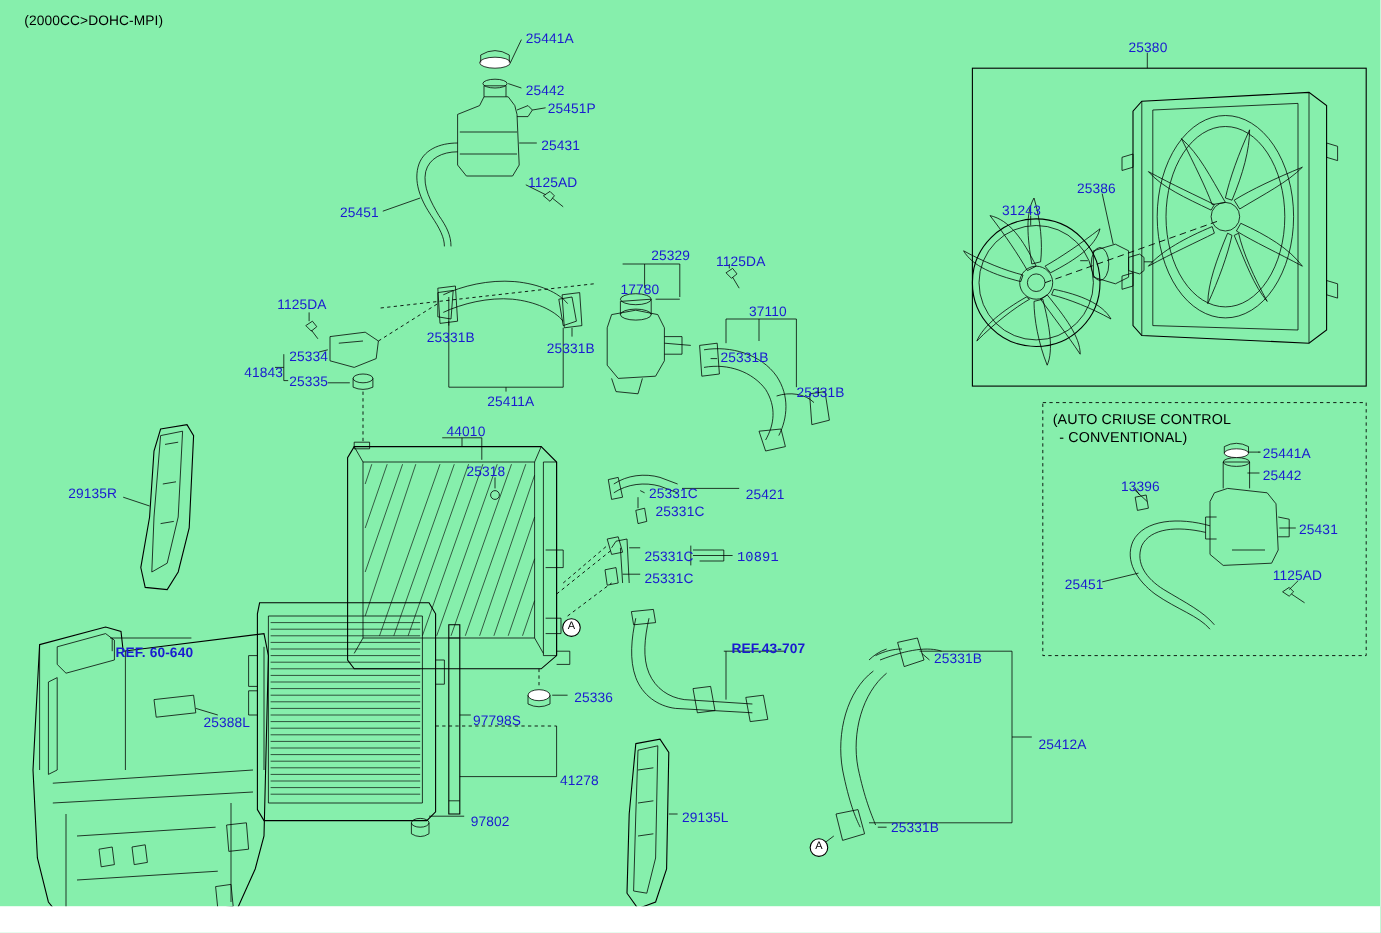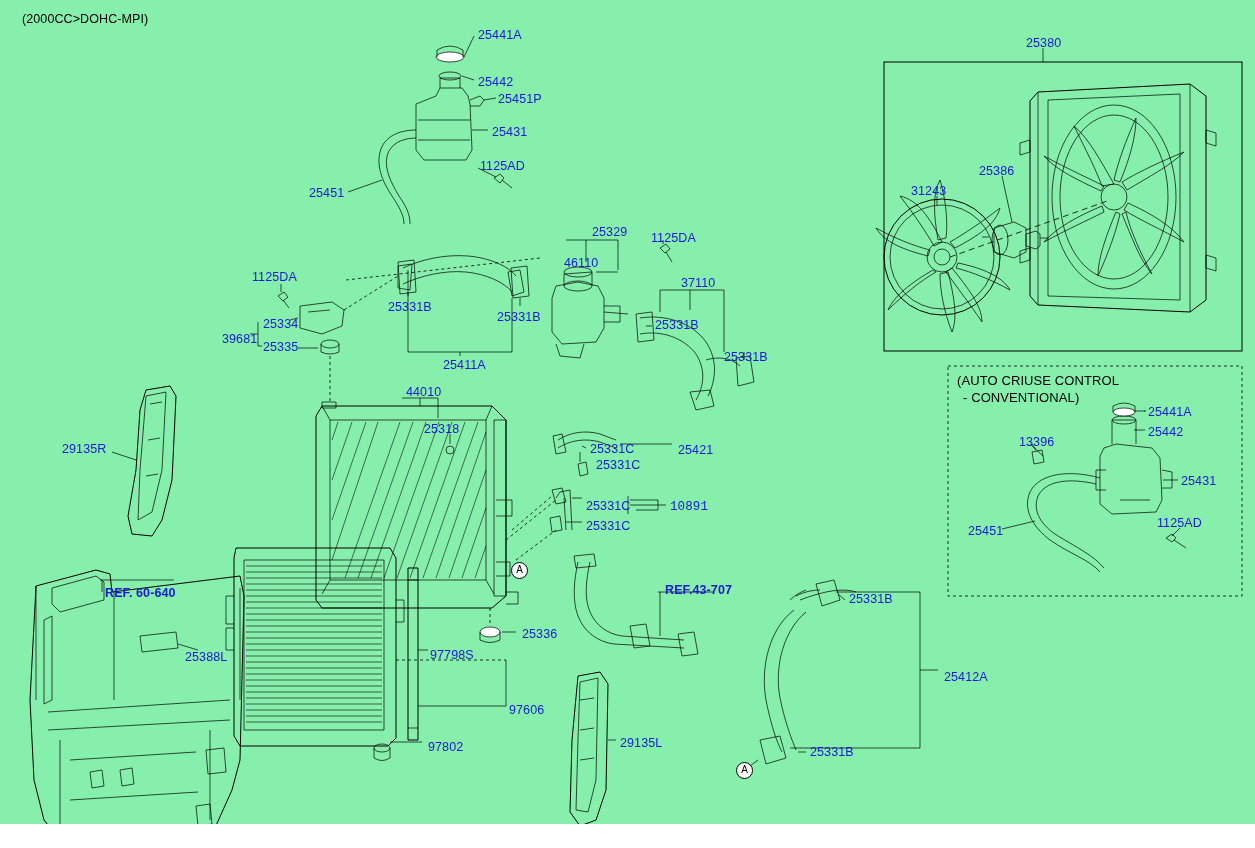--- a/index.html
+++ b/index.html
@@ -428,46 +428,46 @@
   <div class="circ" style="left:736px; top:762px;">A</div>
 
   <div class="lbl" style="left:478px; top:28px;">25441A</div>
   <div class="lbl" style="left:478px; top:75px;">25442</div>
   <div class="lbl" style="left:498px; top:92px;">25451P</div>
   <div class="lbl" style="left:492px; top:125px;">25431</div>
   <div class="lbl" style="left:480px; top:159px;">1125AD</div>
   <div class="lbl" style="left:309px; top:186px;">25451</div>
   <div class="lbl" style="left:592px; top:225px;">25329</div>
   <div class="lbl" style="left:651px; top:231px;">1125DA</div>
-  <div class="lbl" style="left:564px; top:256px;">46110</div>
+  <div class="lbl" style="left:564px; top:256px;">17780</div>
   <div class="lbl" style="left:681px; top:276px;">37110</div>
   <div class="lbl" style="left:252px; top:270px;">1125DA</div>
   <div class="lbl" style="left:388px; top:300px;">25331B</div>
   <div class="lbl" style="left:497px; top:310px;">25331B</div>
   <div class="lbl" style="left:655px; top:318px;">25331B</div>
   <div class="lbl" style="left:724px; top:350px;">25331B</div>
   <div class="lbl" style="left:263px; top:317px;">25334</div>
-  <div class="lbl" style="left:222px; top:332px;">39681</div>
+  <div class="lbl" style="left:222px; top:332px;">41843</div>
   <div class="lbl" style="left:263px; top:340px;">25335</div>
   <div class="lbl" style="left:443px; top:358px;">25411A</div>
   <div class="lbl" style="left:406px; top:385px;">44010</div>
   <div class="lbl" style="left:424px; top:422px;">25318</div>
   <div class="lbl" style="left:62px; top:442px;">29135R</div>
   <div class="lbl" style="left:590px; top:442px;">25331C</div>
   <div class="lbl" style="left:678px; top:443px;">25421</div>
   <div class="lbl" style="left:596px; top:458px;">25331C</div>
   <div class="lbl" style="left:586px; top:499px;">25331C</div>
   <div class="lbl" style="left:670px; top:500px;font-family:Liberation Mono, monospace;">10891</div>
   <div class="lbl" style="left:586px; top:519px;">25331C</div>
   <div class="lbl ref" style="left:105px; top:586px;">REF. 60-640</div>
   <div class="lbl ref" style="left:665px; top:583px;">REF.43-707</div>
   <div class="lbl" style="left:185px; top:650px;">25388L</div>
   <div class="lbl" style="left:522px; top:627px;">25336</div>
   <div class="lbl" style="left:430px; top:648px;">97798S</div>
-  <div class="lbl" style="left:509px; top:703px;">97606</div>
+  <div class="lbl" style="left:509px; top:703px;">41278</div>
   <div class="lbl" style="left:428px; top:740px;">97802</div>
   <div class="lbl" style="left:620px; top:736px;">29135L</div>
   <div class="lbl" style="left:849px; top:592px;">25331B</div>
   <div class="lbl" style="left:944px; top:670px;">25412A</div>
   <div class="lbl" style="left:810px; top:745px;">25331B</div>
   <div class="lbl" style="left:1026px; top:36px;">25380</div>
   <div class="lbl" style="left:911px; top:184px;">31243</div>
   <div class="lbl" style="left:979px; top:164px;">25386</div>
   <div class="lbl" style="left:1148px; top:405px;">25441A</div>
   <div class="lbl" style="left:1148px; top:425px;">25442</div>

